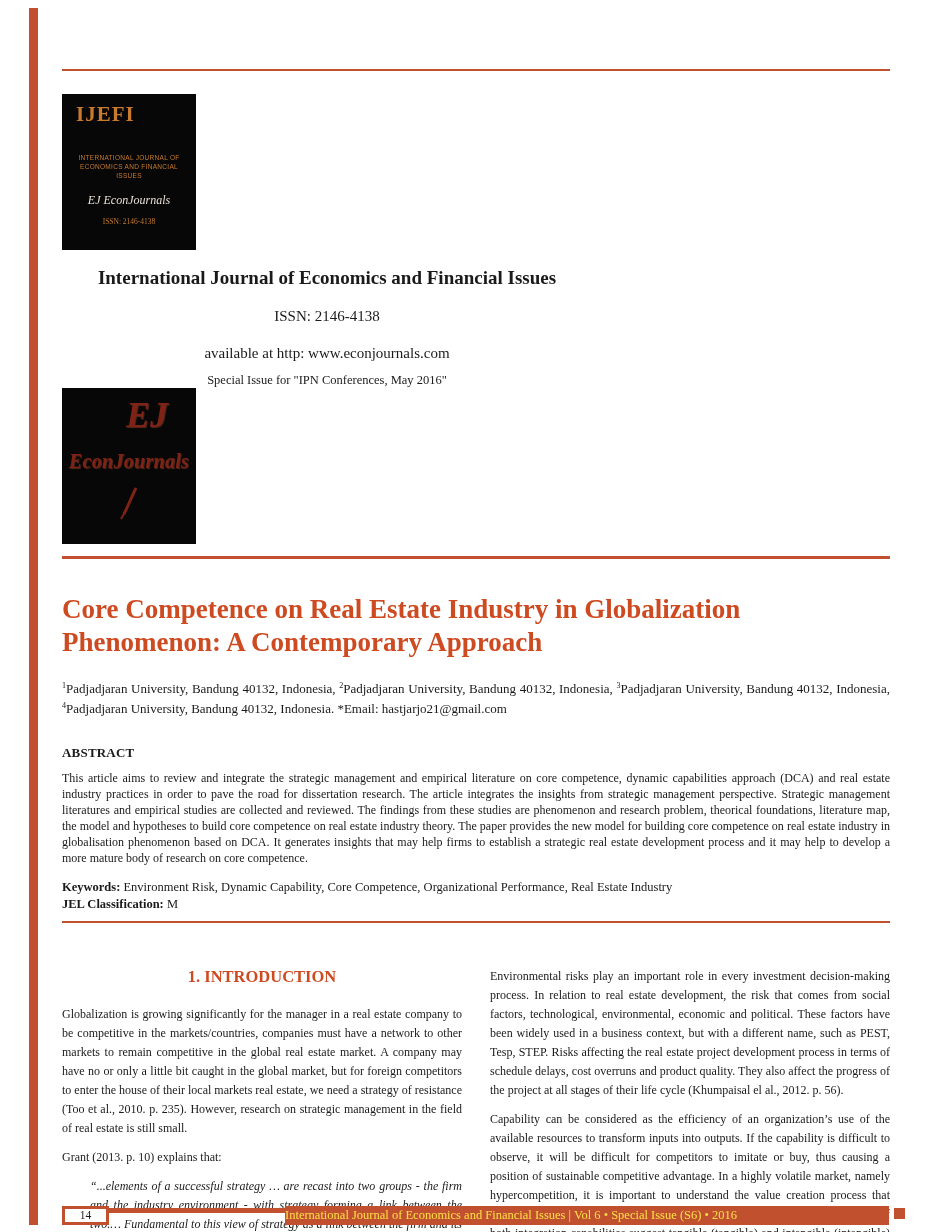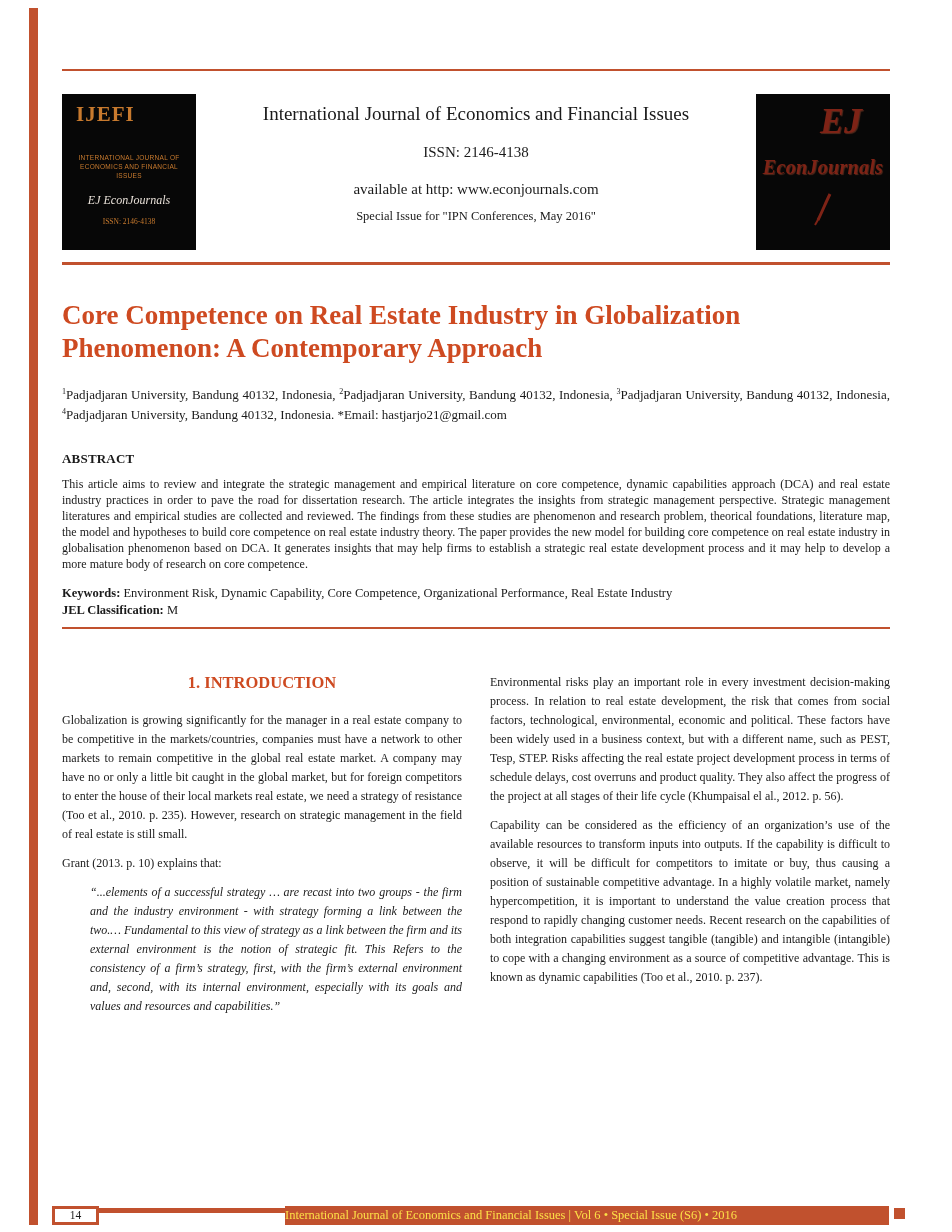--- a/index.html
+++ b/index.html
@@ -12,23 +12,23 @@
 
   .left-strip { position:absolute; left:29px; top:8px; width:9px; height:1217px; background:var(--accent); }
 
   .content { position:absolute; left:62px; top:0; width:828px; padding-top:69px; }
 
   .rule { background:var(--accent); }
   .rule-top { height:2px; }
   .rule-mid { height:3px; margin-top:12px; }
   .rule-thin { height:2px; margin-top:8px; }
 
-  .header-row { margin-top:23px; display:flex; justify-content:space-between; align-items:flex-start; }
+  .header-row { margin-top:23px; display:flex; justify-content:space-between; align-items:flex-start;flex-direction:column; }
   .header-center { width:530px; text-align:center; }
-  .journal-title { font-size:19px; font-weight:400; line-height:24px; max-width:480px; margin:8px auto; }
+  .journal-title { font-size:19px; font-weight:700; line-height:24px; max-width:480px; margin:16px auto; }
   .header-issn { margin-top:18px; font-size:15px; }
   .header-avail { margin-top:20px; font-size:15px; }
   .header-citation { margin-top:22px; font-size:12px; font-weight:700; }
   .header-special { margin-top:11px; font-size:12.5px; }
 
   .logo { width:134px; height:156px; background:var(--logo-bg); flex-shrink:0; }
   .logo-ijefi { display:flex; flex-direction:column; align-items:center; padding:8px 6px; }
   .ijefi-acronym { align-self:flex-start; margin-left:8px; color:var(--ijefi-color); font-weight:700; font-size:21px; letter-spacing:1px; }
   .ijefi-lines { margin-top:26px; color:var(--ijefi-color); font-size:6.5px; line-height:9px; letter-spacing:0.3px; text-align:center; font-family:"Liberation Sans", sans-serif; }
   .ijefi-imprint { margin-top:13px; color:#e8e0d8; font-size:12px; font-style:italic; }
@@ -50,21 +50,21 @@
   .columns { display:flex; gap:28px; margin-top:44px; }
   .col { width:400px; }
   .section-heading { font-size:16.5px; font-weight:700; color:var(--title-color); text-align:center; margin-bottom:18px; }
   .body-para { font-size:12px; line-height:19px; text-align:justify; margin-bottom:10px; }
   .quote { margin-left:28px; margin-top:2px; font-style:italic; }
 
   sup { font-size:0.62em; vertical-align:super; line-height:0; }
 
   .footer { position:absolute; left:0; top:1206px; width:952px; height:22px; }
   .footer-line { position:absolute; left:62px; top:2px; width:223px; height:5px; background:var(--accent); }
-  .page-badge { position:absolute; left:52px; top:0; width:47px; height:19px; background:#fff; border:3px solid var(--accent); font-size:11.5px; text-align:center; line-height:13px; z-index:2; color:#1a1a1a; }
+  .page-badge { position:absolute; left:62px; top:0; width:47px; height:19px; background:#fff; border:3px solid var(--accent); font-size:11.5px; text-align:center; line-height:13px; z-index:2; color:#1a1a1a; }
   .footer-bar { position:absolute; left:285px; top:0; width:604px; height:19px; background:var(--accent); color:#fde047; text-align:left; font-size:12.5px; line-height:19px; }
   .footer-dot { position:absolute; left:894px; top:2px; width:11px; height:11px; background:var(--accent); }
 </style>
 </head>
 <body>
 
 <div class="page">
   <div class="left-strip"></div>
 
   <div class="content">

